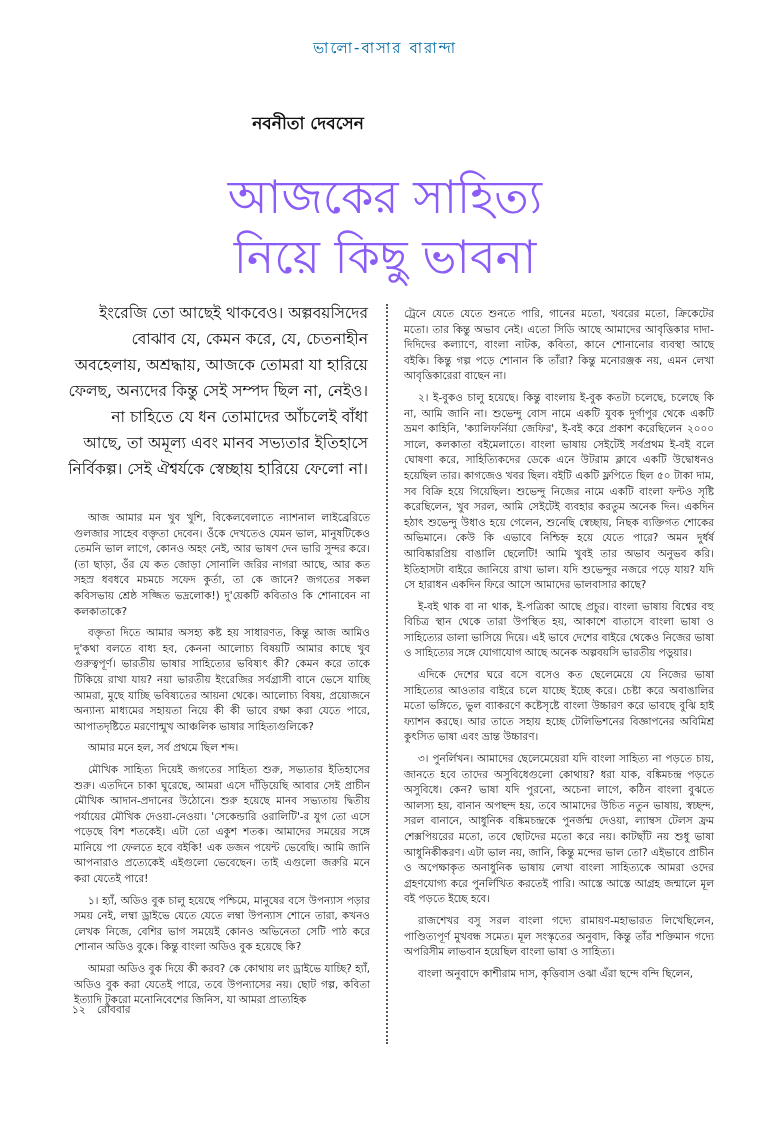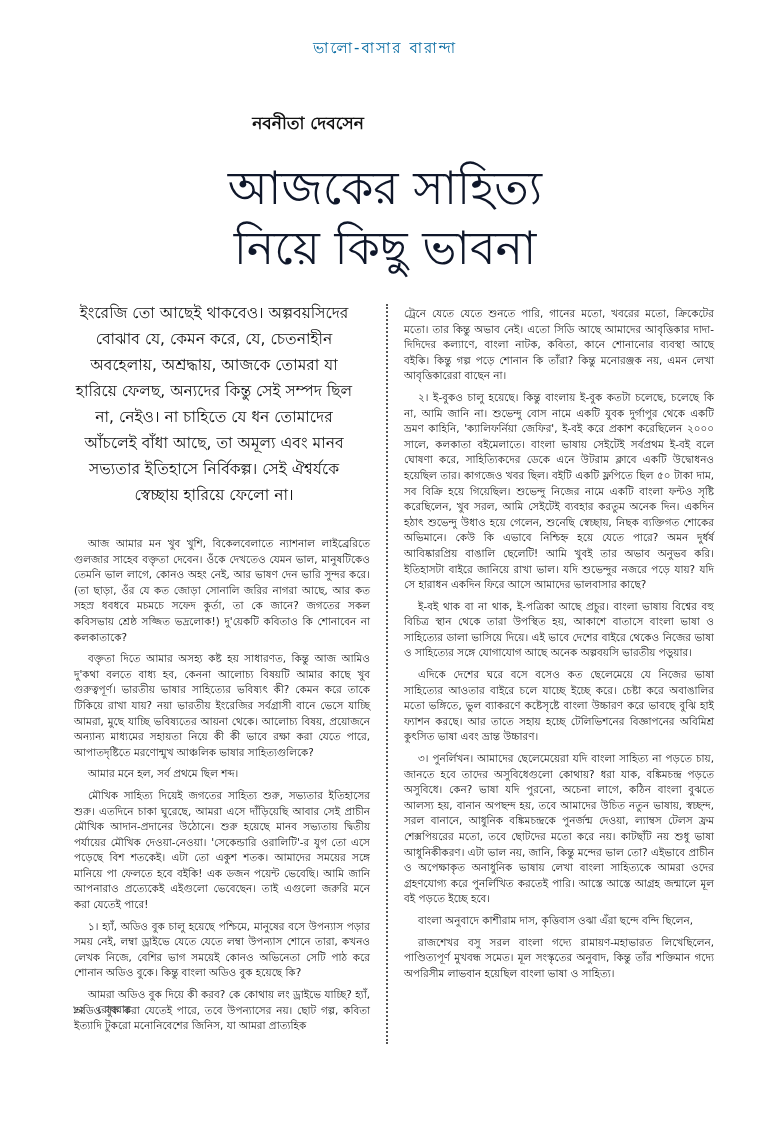--- a/index.html
+++ b/index.html
@@ -18,39 +18,39 @@
   .title {
     position: absolute; top: 158px; left: 0; width: 770px; text-align: center;
     color: #1e6e96; font-size: 46px; line-height: 60px;
   }
   .col {
     position: absolute; top: 300px; font-size: 10.4px; line-height: 15.6px; text-align: justify;
   }
   .col-left { left: 68px; width: 308px; }
   .col-right { left: 398px; width: 322px; top: 300px; }
   .intro {
-    font-size: 15.5px; line-height: 26px; text-align: center; margin: 0 16px 28px 0; color: #111;
+    font-size: 15.5px; line-height: 26px; text-align: right; margin: 0 8px 28px 0; color: #111;
   }
   .para { margin: 6px; text-indent: 14px; }
   .para.noindent { text-indent: 0; }
   .divider {
     position: absolute; left: 386px; top: 304px; height: 740px; width: 0;
     border-left: 2px dotted #555;
   }
   .footer {
     position: absolute; top: 1002px; left: 72px; font-size: 10.5px; color: #222;
   }
   .footer span { margin-right: 8px; }
 </style>
 </head>
 <body>
 
 <div class="section-label" style="color: #0369a1;">ভালো-বাসার বারান্দা</div>
 <div class="author">নবনীতা দেবসেন</div>
-<div class="title" style="color: #0f172a;">
+<div class="title" style="color: #8b5cf6; margin-top: 9px;">
   <div>আজকের সাহিত্য</div>
   <div>নিয়ে কিছু ভাবনা</div>
 </div>
 
 <div class="col col-left">
   <p class="intro">ইংরেজি তো আছেই থাকবেও। অল্পবয়সিদের বোঝাব যে, কেমন করে, যে, চেতনাহীন অবহেলায়, অশ্রদ্ধায়, আজকে তোমরা যা হারিয়ে ফেলছ, অন্যদের কিন্তু সেই সম্পদ ছিল না, নেইও। না চাহিতে যে ধন তোমাদের আঁচলেই বাঁধা আছে, তা অমূল্য এবং মানব সভ্যতার ইতিহাসে নির্বিকল্প। সেই ঐশ্বর্যকে স্বেচ্ছায় হারিয়ে ফেলো না।</p>
   <p class="para">আজ আমার মন খুব খুশি, বিকেলবেলাতে ন্যাশনাল লাইব্রেরিতে গুলজার সাহেব বক্তৃতা দেবেন। ওঁকে দেখতেও যেমন ভাল, মানুষটিকেও তেমনি ভাল লাগে, কোনও অহং নেই, আর ভাষণ দেন ভারি সুন্দর করে। (তা ছাড়া, ওঁর যে কত জোড়া সোনালি জরির নাগরা আছে, আর কত সহস্র ধবধবে মচমচে সফেদ কুর্তা, তা কে জানে? জগতের সকল কবিসভায় শ্রেষ্ঠ সজ্জিত ভদ্রলোক!) দু'য়েকটি কবিতাও কি শোনাবেন না কলকাতাকে?</p>
   <p class="para">বক্তৃতা দিতে আমার অসহ্য কষ্ট হয় সাধারণত, কিন্তু আজ আমিও দু'কথা বলতে বাধ্য হব, কেননা আলোচ্য বিষয়টি আমার কাছে খুব গুরুত্বপূর্ণ। ভারতীয় ভাষার সাহিত্যের ভবিষ্যৎ কী? কেমন করে তাকে টিকিয়ে রাখা যায়? নয়া ভারতীয় ইংরেজির সর্বগ্রাসী বানে ভেসে যাচ্ছি আমরা, মুছে যাচ্ছি ভবিষ্যতের আয়না থেকে। আলোচ্য বিষয়, প্রয়োজনে অন্যান্য মাধ্যমের সহায়তা নিয়ে কী কী ভাবে রক্ষা করা যেতে পারে, আপাতদৃষ্টিতে মরণোন্মুখ আঞ্চলিক ভাষার সাহিত্যগুলিকে?</p>
   <p class="para">আমার মনে হল, সর্ব প্রথমে ছিল শব্দ।</p>
   <p class="para">মৌখিক সাহিত্য দিয়েই জগতের সাহিত্য শুরু, সভ্যতার ইতিহাসের শুরু। এতদিনে চাকা ঘুরেছে, আমরা এসে দাঁড়িয়েছি আবার সেই প্রাচীন মৌখিক আদান-প্রদানের উঠোনে। শুরু হয়েছে মানব সভ্যতায় দ্বিতীয় পর্যায়ের মৌখিক দেওয়া-নেওয়া। 'সেকেন্ডারি ওরালিটি'-র যুগ তো এসে পড়েছে বিশ শতকেই। এটা তো একুশ শতক। আমাদের সময়ের সঙ্গে মানিয়ে পা ফেলতে হবে বইকি! এক ডজন পয়েন্ট ভেবেছি। আমি জানি আপনারাও প্রত্যেকেই এইগুলো ভেবেছেন। তাই এগুলো জরুরি মনে করা যেতেই পারে!</p>
@@ -59,20 +59,20 @@
 </div>
 
 <div class="divider"></div>
 
 <div class="col col-right">
   <p class="para noindent">ট্রেনে যেতে যেতে শুনতে পারি, গানের মতো, খবরের মতো, ক্রিকেটের মতো। তার কিন্তু অভাব নেই। এতো সিডি আছে আমাদের আবৃত্তিকার দাদা-দিদিদের কল্যাণে, বাংলা নাটক, কবিতা, কানে শোনানোর ব্যবস্থা আছে বইকি। কিন্তু গল্প পড়ে শোনান কি তাঁরা? কিন্তু মনোরঞ্জক নয়, এমন লেখা আবৃত্তিকারেরা বাছেন না।</p>
   <p class="para">২। ই-বুকও চালু হয়েছে। কিন্তু বাংলায় ই-বুক কতটা চলেছে, চলেছে কি না, আমি জানি না। শুভেন্দু বোস নামে একটি যুবক দুর্গাপুর থেকে একটি ভ্রমণ কাহিনি, 'ক্যালিফর্নিয়া জেফির', ই-বই করে প্রকাশ করেছিলেন ২০০০ সালে, কলকাতা বইমেলাতে। বাংলা ভাষায় সেইটেই সর্বপ্রথম ই-বই বলে ঘোষণা করে, সাহিত্যিকদের ডেকে এনে উটরাম ক্লাবে একটি উদ্বোধনও হয়েছিল তার। কাগজেও খবর ছিল। বইটি একটি ফ্লপিতে ছিল ৫০ টাকা দাম, সব বিক্রি হয়ে গিয়েছিল। শুভেন্দু নিজের নামে একটি বাংলা ফন্টও সৃষ্টি করেছিলেন, খুব সরল, আমি সেইটেই ব্যবহার করতুম অনেক দিন। একদিন হঠাৎ শুভেন্দু উধাও হয়ে গেলেন, শুনেছি স্বেচ্ছায়, নিছক ব্যক্তিগত শোকের অভিমানে। কেউ কি এভাবে নিশ্চিহ্ন হয়ে যেতে পারে? অমন দুর্ধর্ষ আবিষ্কারপ্রিয় বাঙালি ছেলেটি! আমি খুবই তার অভাব অনুভব করি। ইতিহাসটা বাইরে জানিয়ে রাখা ভাল। যদি শুভেন্দুর নজরে পড়ে যায়? যদি সে হারাধন একদিন ফিরে আসে আমাদের ভালবাসার কাছে?</p>
   <p class="para">ই-বই থাক বা না থাক, ই-পত্রিকা আছে প্রচুর। বাংলা ভাষায় বিশ্বের বহু বিচিত্র স্থান থেকে তারা উপস্থিত হয়, আকাশে বাতাসে বাংলা ভাষা ও সাহিত্যের ডালা ভাসিয়ে দিয়ে। এই ভাবে দেশের বাইরে থেকেও নিজের ভাষা ও সাহিত্যের সঙ্গে যোগাযোগ আছে অনেক অল্পবয়সি ভারতীয় পড়ুয়ার।</p>
   <p class="para">এদিকে দেশের ঘরে বসে বসেও কত ছেলেমেয়ে যে নিজের ভাষা সাহিত্যের আওতার বাইরে চলে যাচ্ছে ইচ্ছে করে। চেষ্টা করে অবাঙালির মতো ভঙ্গিতে, ভুল ব্যাকরণে কষ্টেসৃষ্টে বাংলা উচ্চারণ করে ভাবছে বুঝি হাই ফ্যাশন করছে। আর তাতে সহায় হচ্ছে টেলিভিশনের বিজ্ঞাপনের অবিমিশ্র কুৎসিত ভাষা এবং ভ্রান্ত উচ্চারণ।</p>
   <p class="para">৩। পুনর্লিখন। আমাদের ছেলেমেয়েরা যদি বাংলা সাহিত্য না পড়তে চায়, জানতে হবে তাদের অসুবিধেগুলো কোথায়? ধরা যাক, বঙ্কিমচন্দ্র পড়তে অসুবিধে। কেন? ভাষা যদি পুরনো, অচেনা লাগে, কঠিন বাংলা বুঝতে আলস্য হয়, বানান অপছন্দ হয়, তবে আমাদের উচিত নতুন ভাষায়, স্বচ্ছন্দ, সরল বানানে, আধুনিক বঙ্কিমচন্দ্রকে পুনর্জন্ম দেওয়া, ল্যাম্বস টেলস ফ্রম শেক্সপিয়রের মতো, তবে ছোটদের মতো করে নয়। কাটছাঁট নয় শুধু ভাষা আধুনিকীকরণ। এটা ভাল নয়, জানি, কিন্তু মন্দের ভাল তো? এইভাবে প্রাচীন ও অপেক্ষাকৃত অনাধুনিক ভাষায় লেখা বাংলা সাহিত্যকে আমরা ওদের গ্রহণযোগ্য করে পুনর্লিখিত করতেই পারি। আস্তে আস্তে আগ্রহ জন্মালে মূল বই পড়তে ইচ্ছে হবে।</p>
+  <p class="para">রাজশেখর বসু সরল বাংলা গদ্যে রামায়ণ-মহাভারত লিখেছিলেন, পাণ্ডিত্যপূর্ণ মুখবন্ধ সমেত। মূল সংস্কৃতের অনুবাদ, কিন্তু তাঁর শক্তিমান গদ্যে অপরিসীম লাভবান হয়েছিল বাংলা ভাষা ও সাহিত্য।</p>
   <p class="para">বাংলা অনুবাদে কাশীরাম দাস, কৃত্তিবাস ওঝা এঁরা ছন্দে বন্দি ছিলেন,</p>
-  <p class="para">রাজশেখর বসু সরল বাংলা গদ্যে রামায়ণ-মহাভারত লিখেছিলেন, পাণ্ডিত্যপূর্ণ মুখবন্ধ সমেত। মূল সংস্কৃতের অনুবাদ, কিন্তু তাঁর শক্তিমান গদ্যে অপরিসীম লাভবান হয়েছিল বাংলা ভাষা ও সাহিত্য।</p>
 </div>
 
 <div class="footer">
   <span>১২</span>
   <span>রোববার</span>
 </div>
 
 </body></html>

